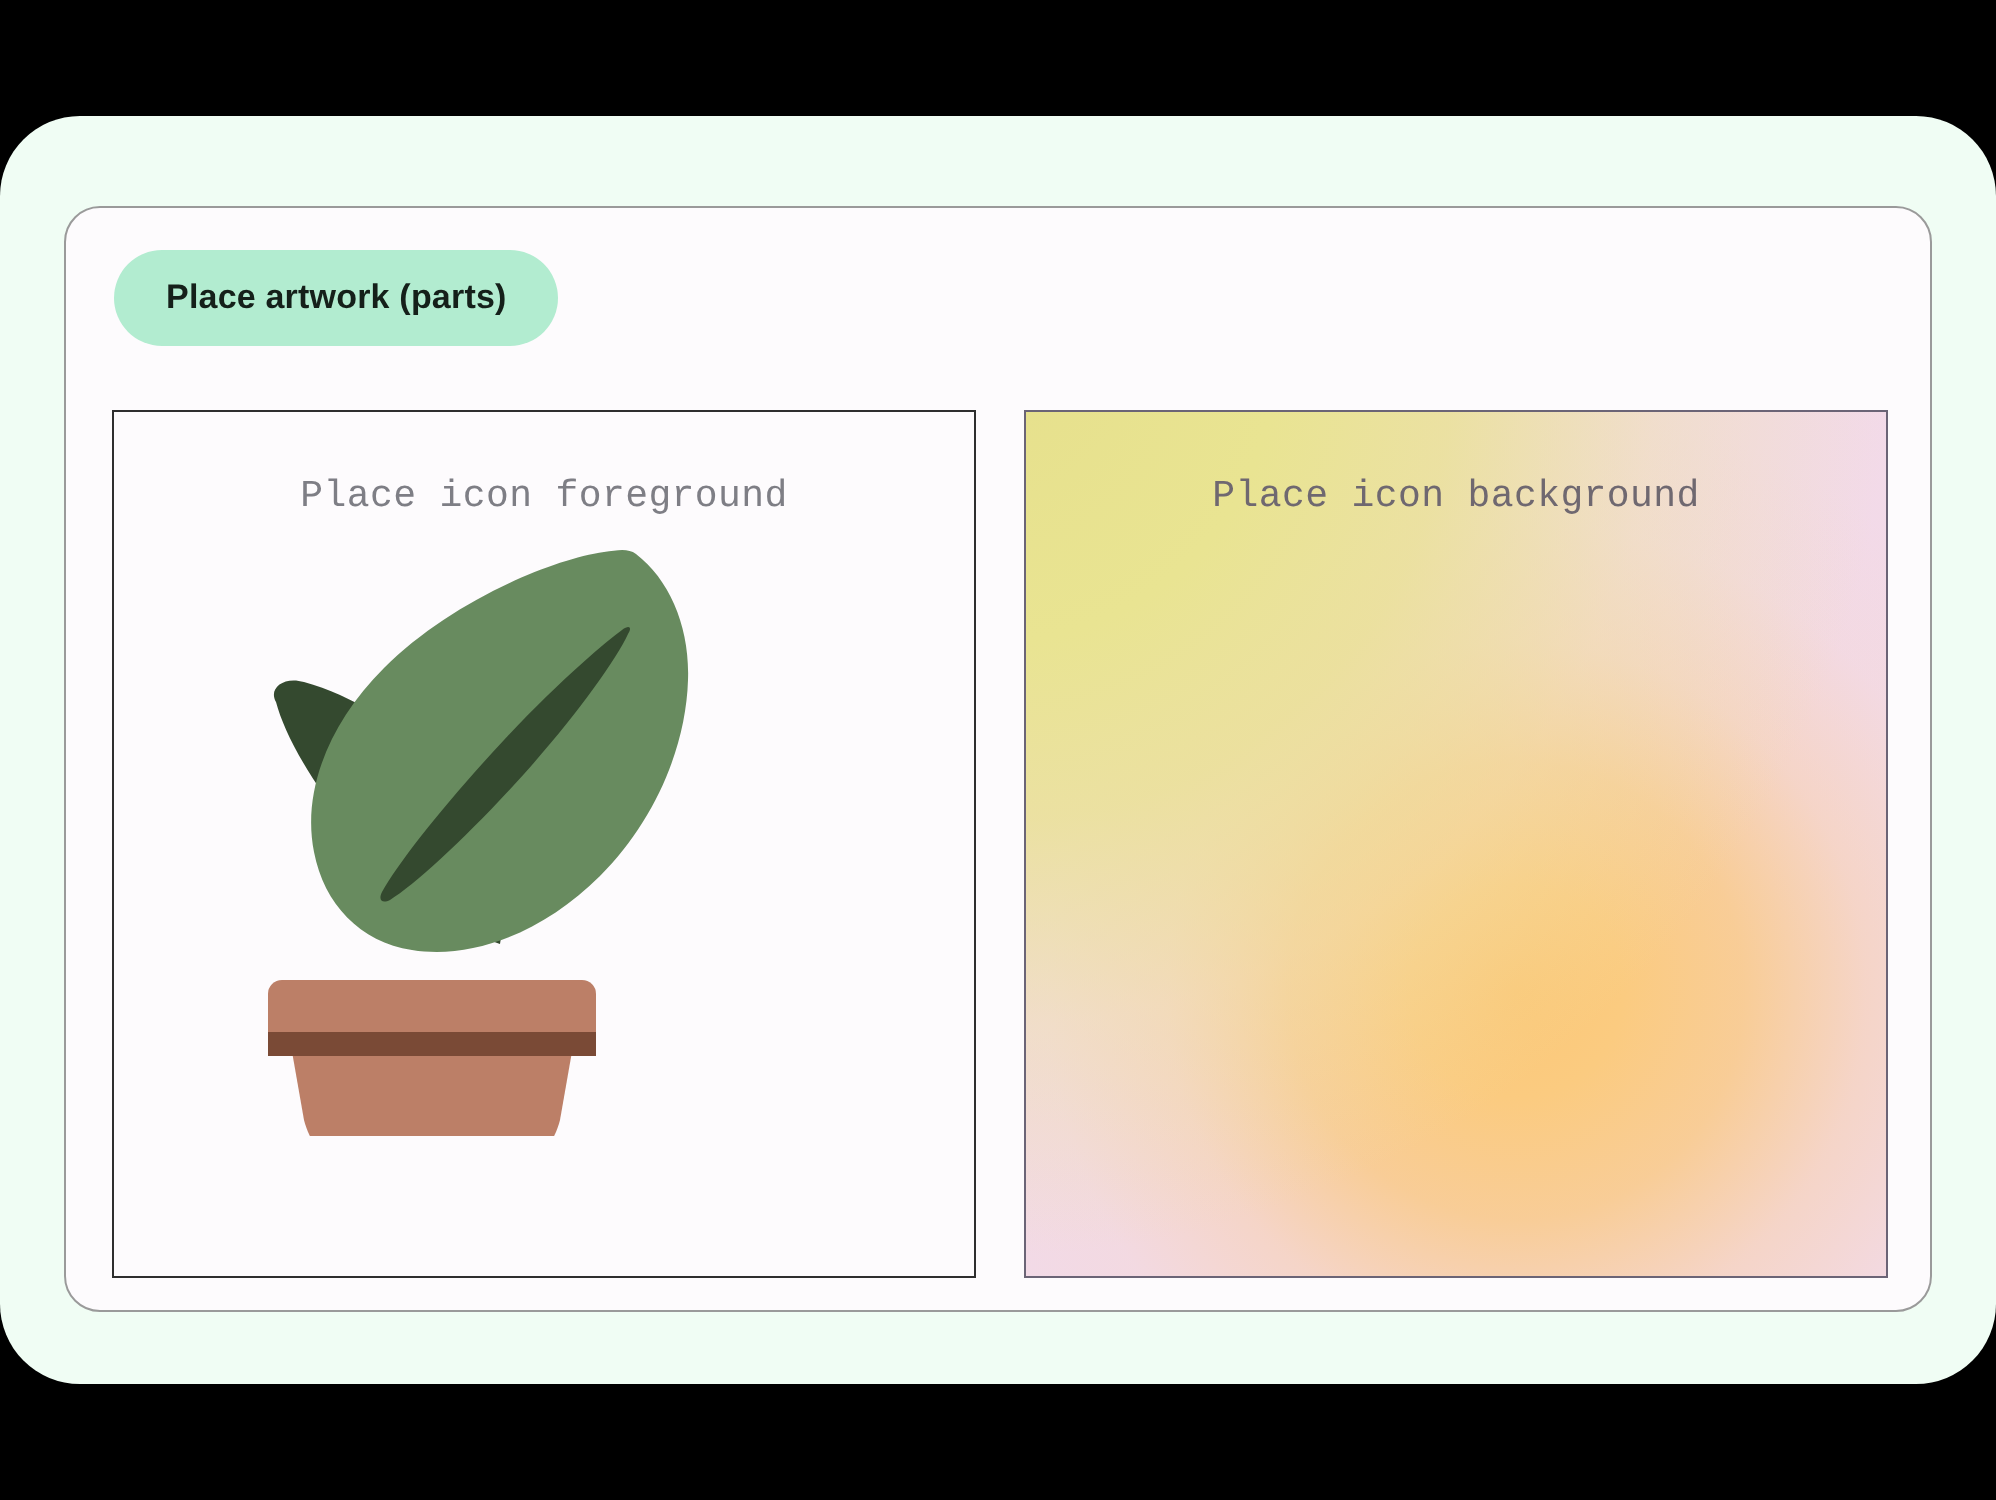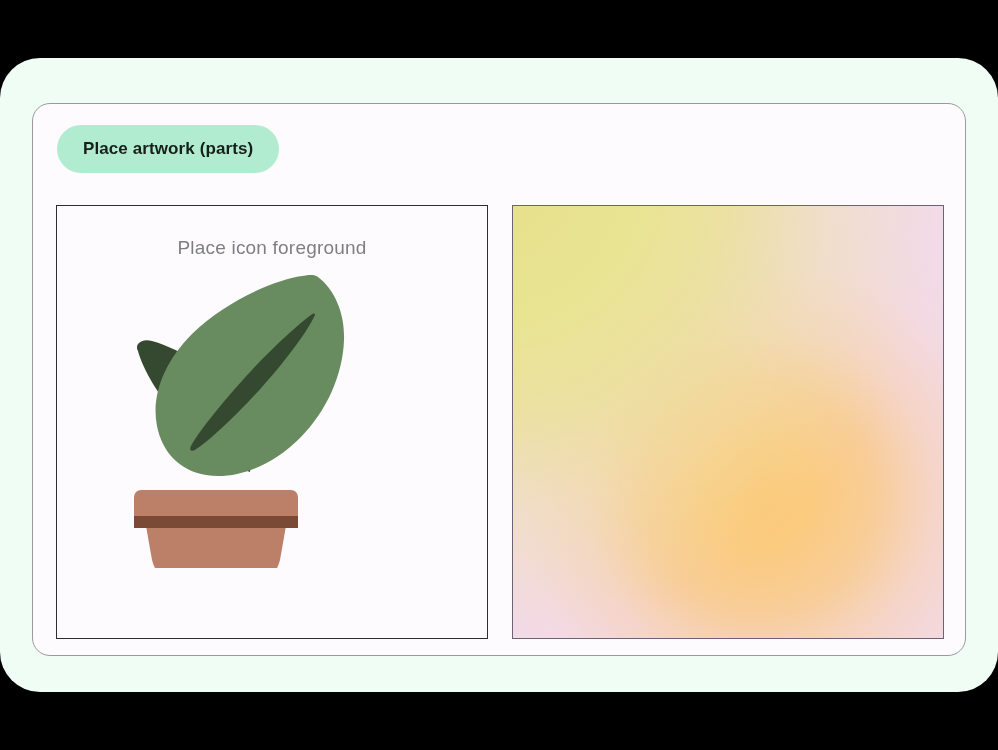--- a/index.html
+++ b/index.html
@@ -60,20 +60,21 @@
 
   
   .panels {
     position: absolute;
     left: 23px;
     top: 101px;
     width: 888px;
     height: 434px;
     display: flex;
     gap: 24px;
+    font-family: Liberation Mono, monospace;
   }
 
   .panel {
     position: relative;
     width: 432px;
     height: 434px;
     box-sizing: border-box;
     overflow: hidden;
   }
 
@@ -190,17 +191,18 @@
           </svg>
         </div>
       </div>
 
       <div class="panel panel-bg">
 
         <div class="mesh mesh-pink"></div>
         <div class="mesh mesh-orange"></div>
         <div class="mesh mesh-yellow"></div>
 
+        <div class="panel-label">Place icon background</div>
       </div>
 
     </div>
   </div>
 </div>
 
 </body></html>

